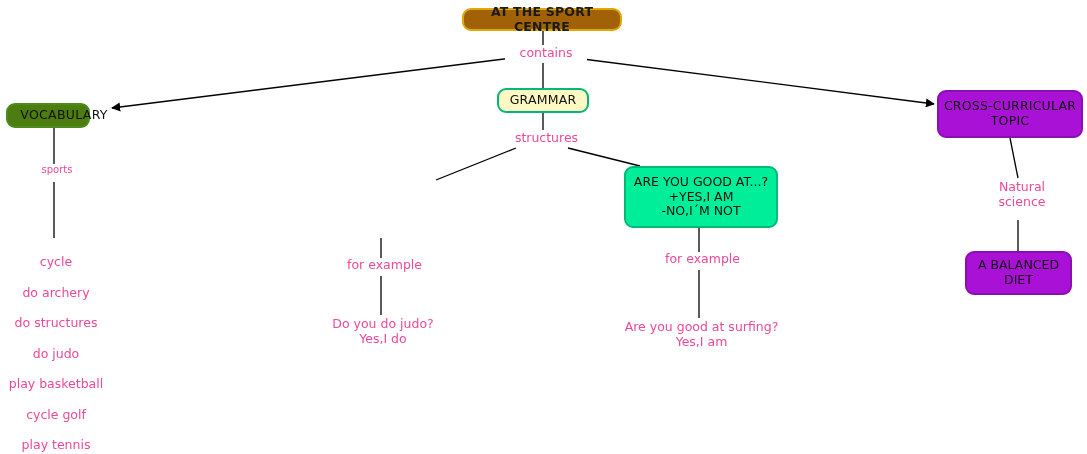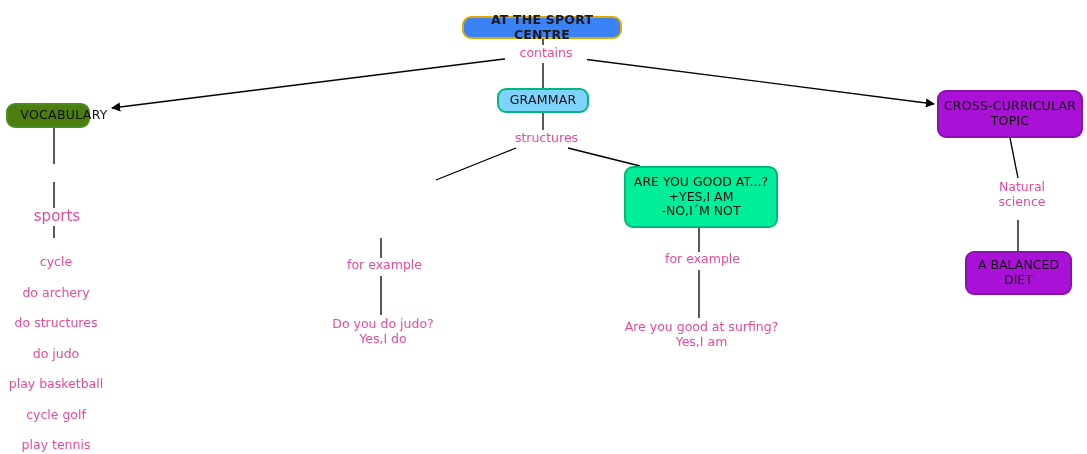--- a/index.html
+++ b/index.html
@@ -79,30 +79,30 @@
     <line x1="381" y1="238" x2="381" y2="258" stroke="#000" stroke-width="1.3"></line>
     <line x1="381" y1="276" x2="381" y2="315" stroke="#000" stroke-width="1.3"></line>
 
     <line x1="699" y1="228" x2="699" y2="252" stroke="#000" stroke-width="1.3"></line>
     <line x1="699" y1="270" x2="699" y2="318" stroke="#000" stroke-width="1.3"></line>
 
     <line x1="1010" y1="138" x2="1018" y2="178" stroke="#000" stroke-width="1.3"></line>
     <line x1="1018" y1="220" x2="1018" y2="251" stroke="#000" stroke-width="1.3"></line>
   </svg>
 
-  <div class="node" style="left:462px; top:16px; width:160px; height:23px;
-              background:#3b82f6; border-color:#E0A800; color:#1a1a1a;
+  <div class="node" style="left:462px; top:8px; width:160px; height:23px;
+              background:#a16207; border-color:#E0A800; color:#1a1a1a;
               font-size:12.5px; font-weight:bold; letter-spacing:.2px;">AT THE SPORT CENTRE</div>
 
   <div class="node" style="left:6px; top:103px; width:84px; height:25px;
               background:#4d7c0f; border-color:#4C8C1A; color:#111;
               font-size:12.5px; letter-spacing:.3px;padding-left:32px;">VOCABULARY</div>
 
   <div class="node" style="left:497px; top:88px; width:92px; height:25px;
-              background:#7dd3fc; border-color:#00B877; color:#111;
+              background:#fef9c3; border-color:#00B877; color:#111;
               font-size:12.5px; letter-spacing:.2px;">GRAMMAR</div>
 
   <div class="node" style="left:937px; top:90px; width:146px; height:48px;
               background:#AA11D6; border-color:#8A0FB0; color:#111;
               font-size:12.5px; letter-spacing:.2px;">CROSS-CURRICULAR
 TOPIC</div>
 
 
   <div class="node" style="left:965px; top:251px; width:107px; height:44px;
               background:#AA11D6; border-color:#8A0FB0; color:#111;
@@ -110,21 +110,21 @@
 DIET</div>
 
   <div class="node" style="left:624px; top:166px; width:154px; height:62px;
               background:#00EE99; border-color:#00B877; color:#111;
               font-size:12.5px;">ARE YOU GOOD AT...?
 +YES,I AM
 -NO,I´M NOT</div>
 
   <div class="link-label" style="left:505px; top:46px; width:76px; font-size:12.5px;">contains</div>
 
-  <div class="link-label" style="left:16px; top:164px; width:76px; font-size:15px;margin-top:44px;">sports</div>
+  <div class="link-label" style="left:16px; top:164px; width:76px; font-size:10px;">sports</div>
 
   <div class="link-label" style="left:500px; top:131px; width:87px; font-size:12.5px;">structures</div>
 
   <div class="link-label" style="left:336px; top:258px; width:91px; font-size:12.5px;">for example</div>
 
   <div class="link-label" style="left:654px; top:252px; width:91px; font-size:12.5px;">for example</div>
 
   <div class="link-label" style="left:977px; top:180px; width:84px; font-size:12.5px;">Natural
 science</div>
 

